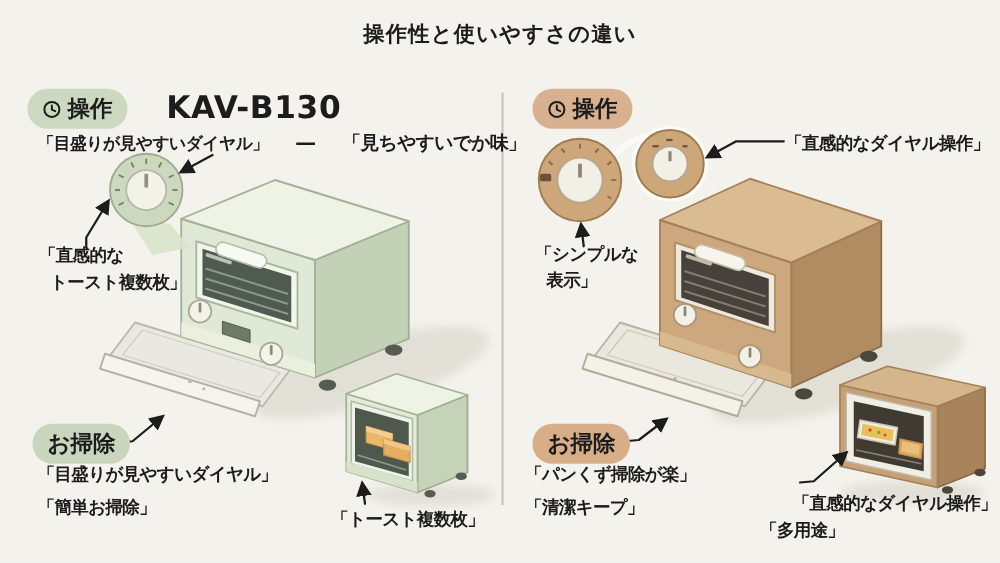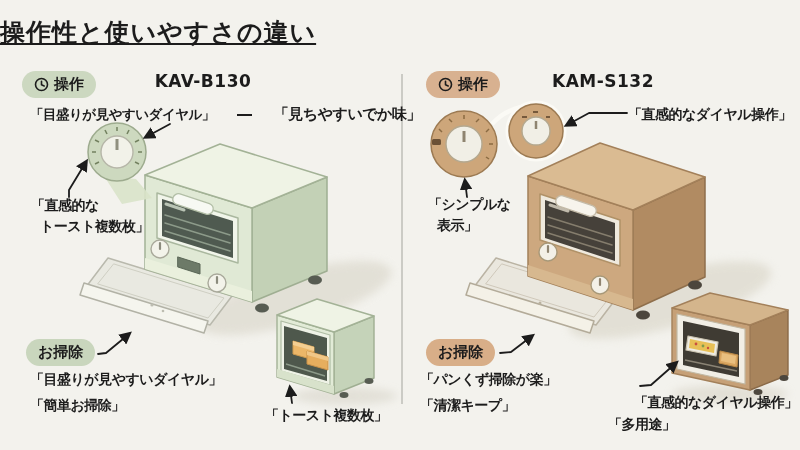--- a/index.html
+++ b/index.html
@@ -1,26 +1,26 @@
 <!DOCTYPE html>
 <html><head>
 <meta charset="utf-8">
 <style>
   html,body{margin:0;padding:0;}
   body{font-family:"DejaVu Sans","Liberation Sans",sans-serif;background:#e8e8e4;}
   .stage{position:relative;width:800px;height:450px;background:#f3f2ed;overflow:hidden;margin:0 auto;}
   .stage svg.art{position:absolute;left:0;top:0;z-index:1;}
   .txt{position:absolute;z-index:2;color:#1c1c1c;white-space:nowrap;}
-  .title{left:0;right:0;top:16px;text-align:left;font-size:25px;font-weight:700;letter-spacing:1px;text-decoration:underline;}
-  .model{width:200px;text-align:center;top:71px;font-size:17px;font-weight:700;letter-spacing:.5px;}
+  .title{left:0;right:0;top:16px;text-align:center;font-size:17px;font-weight:700;letter-spacing:1px;}
+  .model{width:200px;text-align:center;top:71px;font-size:25px;font-weight:700;letter-spacing:.5px;}
   .lbl{font-size:14px;font-weight:600;letter-spacing:-.5px;}
   .lbl2{line-height:21px;}
   .ind{display:block;margin-left:9px;}
   .badge{position:absolute;z-index:2;display:inline-flex;align-items:center;gap:5px;
-         border-radius:16px;padding:4px 12px;font-size:15px;font-weight:700;color:#1c1c1c;}
+         border-radius:16px;padding:4px 12px;font-size:18px;font-weight:700;color:#1c1c1c;}
   .badge svg{display:block;}
   .row{display:flex;align-items:center;gap:22px;}
   .conn{width:15px;height:2px;background:#1c1c1c;}
   .divider{position:absolute;z-index:1;width:2px;background:#cbcbc5;}
 </style>
 </head>
 <body>
 
 <div class="stage">
 
@@ -238,21 +238,20 @@
   <div class="txt lbl" style="left:265px;top:407px;">「トースト複数枚」</div>
 
   <div class="badge" style="left:426px;top:71px;background:#d8b190;">
     <svg width="15" height="15" viewBox="0 0 15 15">
       <circle cx="7.5" cy="7.5" r="6" fill="none" stroke="#1c1c1c" stroke-width="1.6"></circle>
       <path d="M7.5,4.3 L7.5,7.7 L10.2,8.9" fill="none" stroke="#1c1c1c" stroke-width="1.6" stroke-linecap="round" stroke-linejoin="round"></path>
     </svg>
     <span>操作</span>
   </div>
 
-  <div class="txt model" style="left:503px;">KAM-S132</div>
 
   <div class="txt lbl" style="left:628px;top:106px;">「直感的なダイヤル操作」</div>
 
   <div class="txt lbl lbl2" style="left:428px;top:194px;">
     <span>「シンプルな</span>
     <span class="ind">表示」</span>
   </div>
 
   <div class="badge" style="left:426px;top:339px;background:#d8ae88;">
     <span>お掃除</span>

